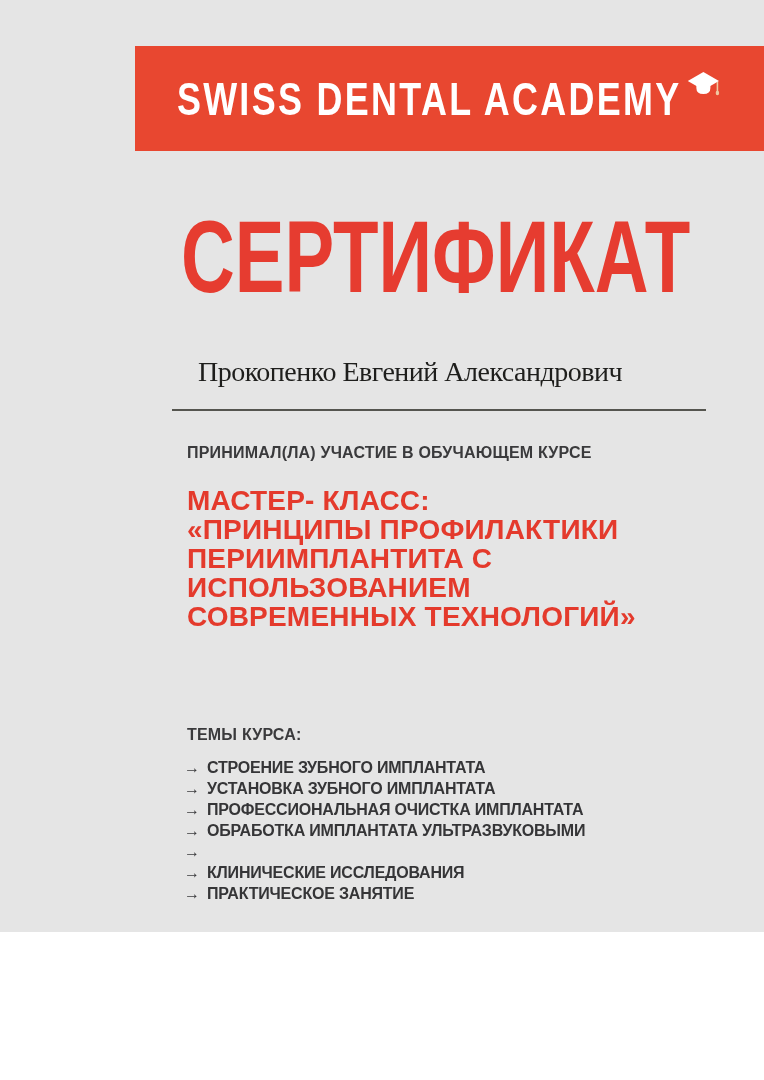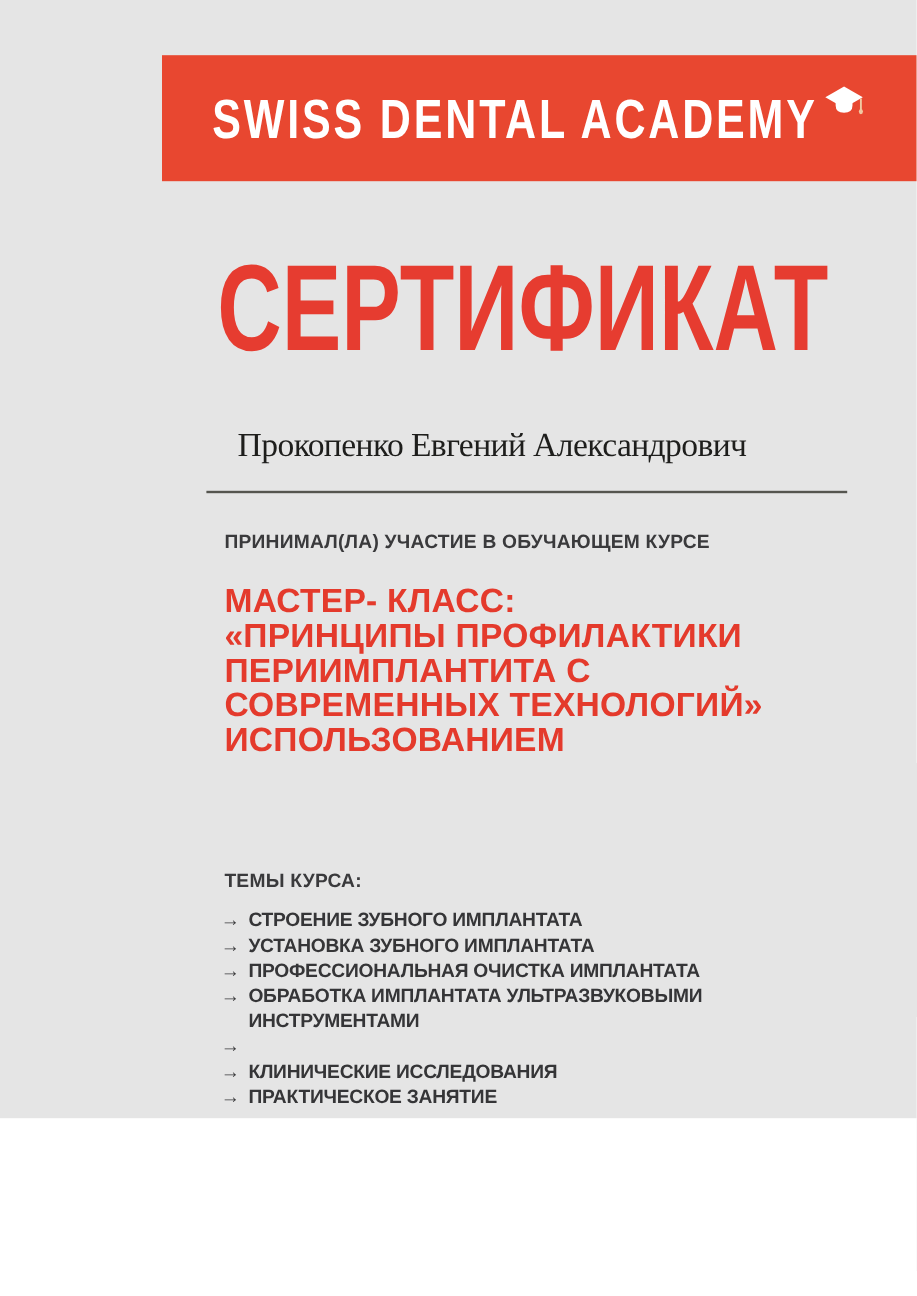--- a/index.html
+++ b/index.html
@@ -115,22 +115,22 @@
 
   <div class="name">Прокопенко Евгений Александрович</div>
   <div class="name-underline"></div>
 
   <div class="subtitle">ПРИНИМАЛ(ЛА) УЧАСТИЕ В ОБУЧАЮЩЕМ КУРСЕ</div>
 
   <div class="course">
     <div class="course-line">МАСТЕР- КЛАСС:</div>
     <div class="course-line">«ПРИНЦИПЫ ПРОФИЛАКТИКИ</div>
     <div class="course-line">ПЕРИИМПЛАНТИТА С</div>
+    <div class="course-line">ИСПОЛЬЗОВАНИЕМ</div>
     <div class="course-line">СОВРЕМЕННЫХ ТЕХНОЛОГИЙ»</div>
-    <div class="course-line">ИСПОЛЬЗОВАНИЕМ</div>
   </div>
 
   <div class="topics-heading">ТЕМЫ КУРСА:</div>
 
   <div class="topics">
     <div class="topic">
       <span class="arrow">→</span>
       <span class="topic-text">СТРОЕНИЕ ЗУБНОГО ИМПЛАНТАТА</span>
     </div>
     <div class="topic">
@@ -138,21 +138,20 @@
       <span class="topic-text">УСТАНОВКА ЗУБНОГО ИМПЛАНТАТА</span>
     </div>
     <div class="topic">
       <span class="arrow">→</span>
       <span class="topic-text">ПРОФЕССИОНАЛЬНАЯ ОЧИСТКА ИМПЛАНТАТА</span>
     </div>
     <div class="topic">
       <span class="arrow">→</span>
       <span class="topic-text">
         <span class="tline">ОБРАБОТКА ИМПЛАНТАТА УЛЬТРАЗВУКОВЫМИ</span>
-        <span class="tline">ИНСТРУМЕНТАМИ</span>
       </span>
     </div>
     <div class="topic">
       <span class="arrow">→</span>
     </div>
     <div class="topic">
       <span class="arrow">→</span>
       <span class="topic-text">КЛИНИЧЕСКИЕ ИССЛЕДОВАНИЯ</span>
     </div>
     <div class="topic">

